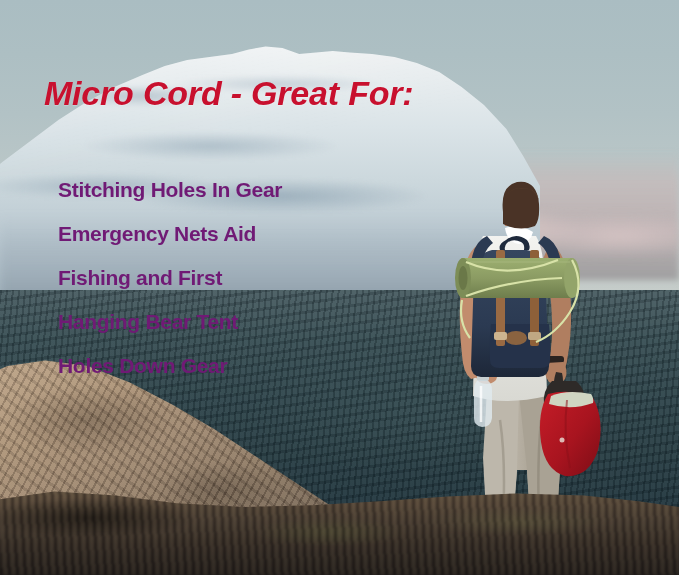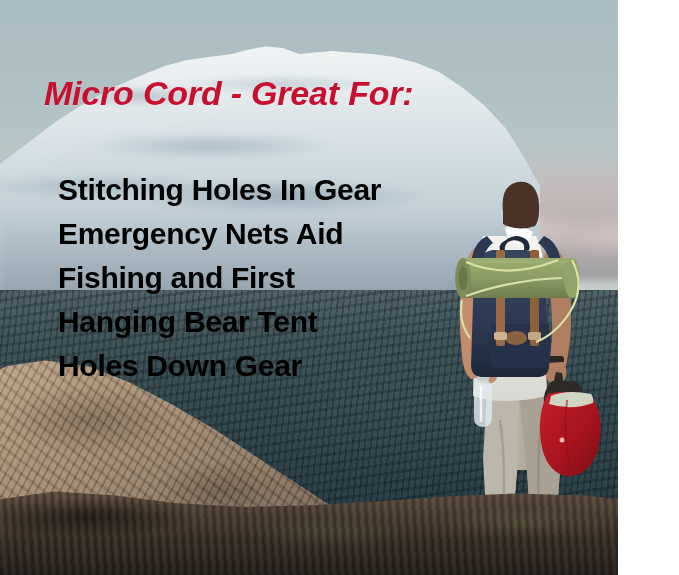--- a/index.html
+++ b/index.html
@@ -3,21 +3,21 @@
 <meta charset="utf-8">
 <title>Micro Cord Product Graphic</title>
 <style>
   html, body {
     margin: 0;
     padding: 0;
     background: #ffffff;
   }
   #poster {
     position: relative;
-    width: 618px;
+    width: 679px;
     height: 575px;
     overflow: hidden;
     font-family: "Liberation Sans", "DejaVu Sans", sans-serif;
     background: #a9bcc0;
   }
 
   
   .layer { position: absolute; }
 
   
@@ -178,25 +178,25 @@
   }
   #bullet-list {
     position: absolute;
     left: 58px;
     top: 168px;
     margin: 0;
     padding: 0;
     list-style: none;
   }
   #bullet-list li {
-    font-size: 30px;
+    font-size: 21px;
     font-weight: bold;
     line-height: 44px;
     letter-spacing: -0.3px;
-    color: #000000;
+    color: #701a75;
     white-space: nowrap;
   }
 </style>
 </head>
 <body>
 
 <div id="poster">
 
   <div class="layer" id="sky"></div>
   <div class="layer" id="haze-right"></div>

